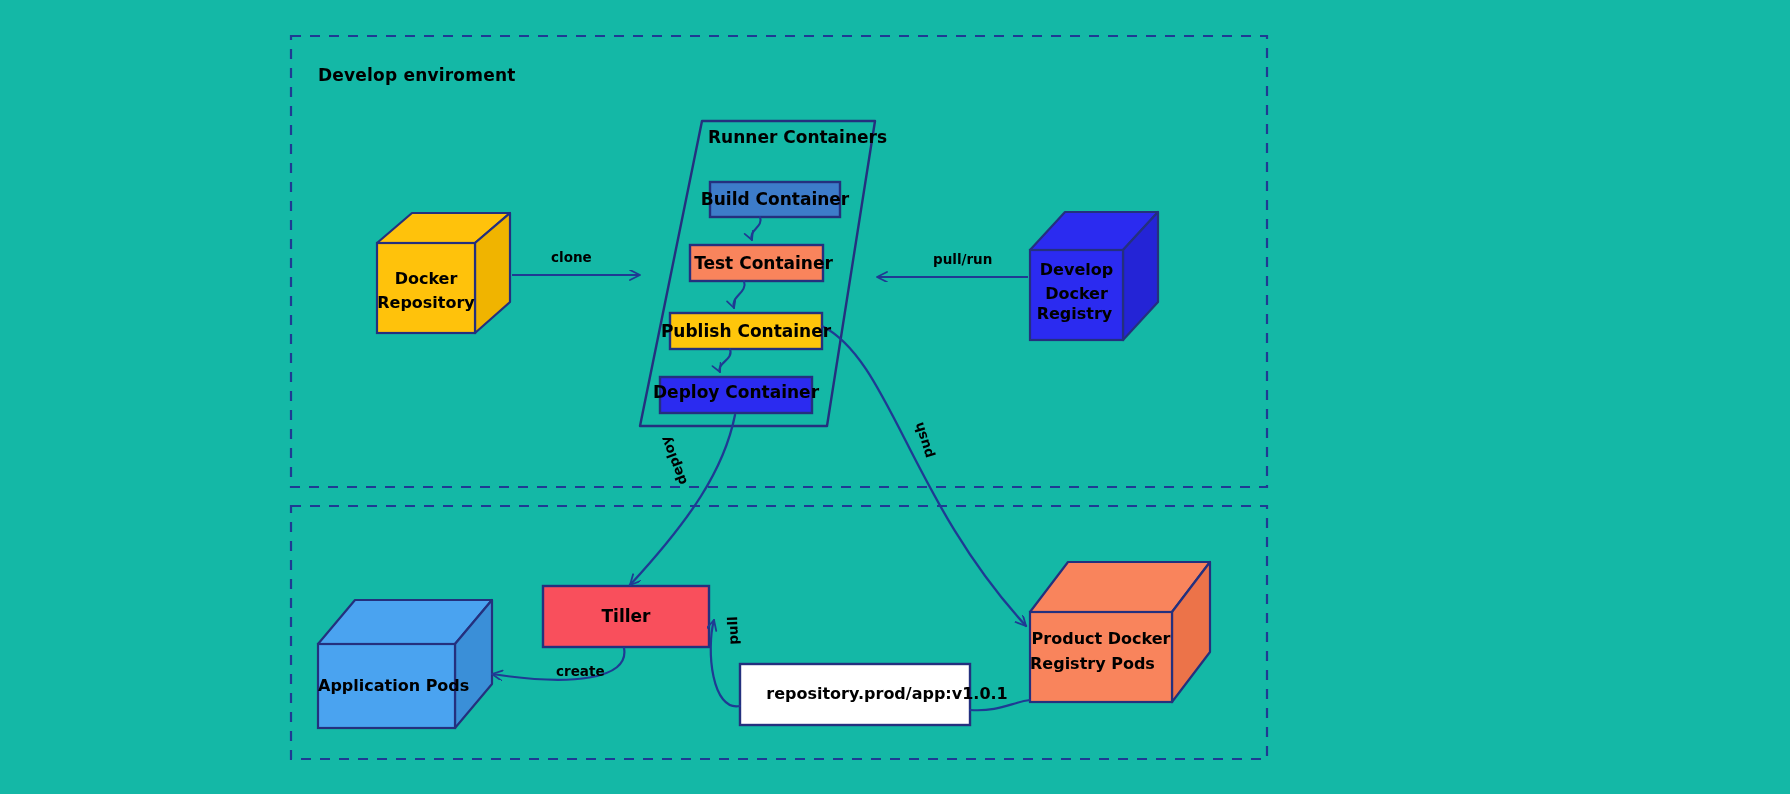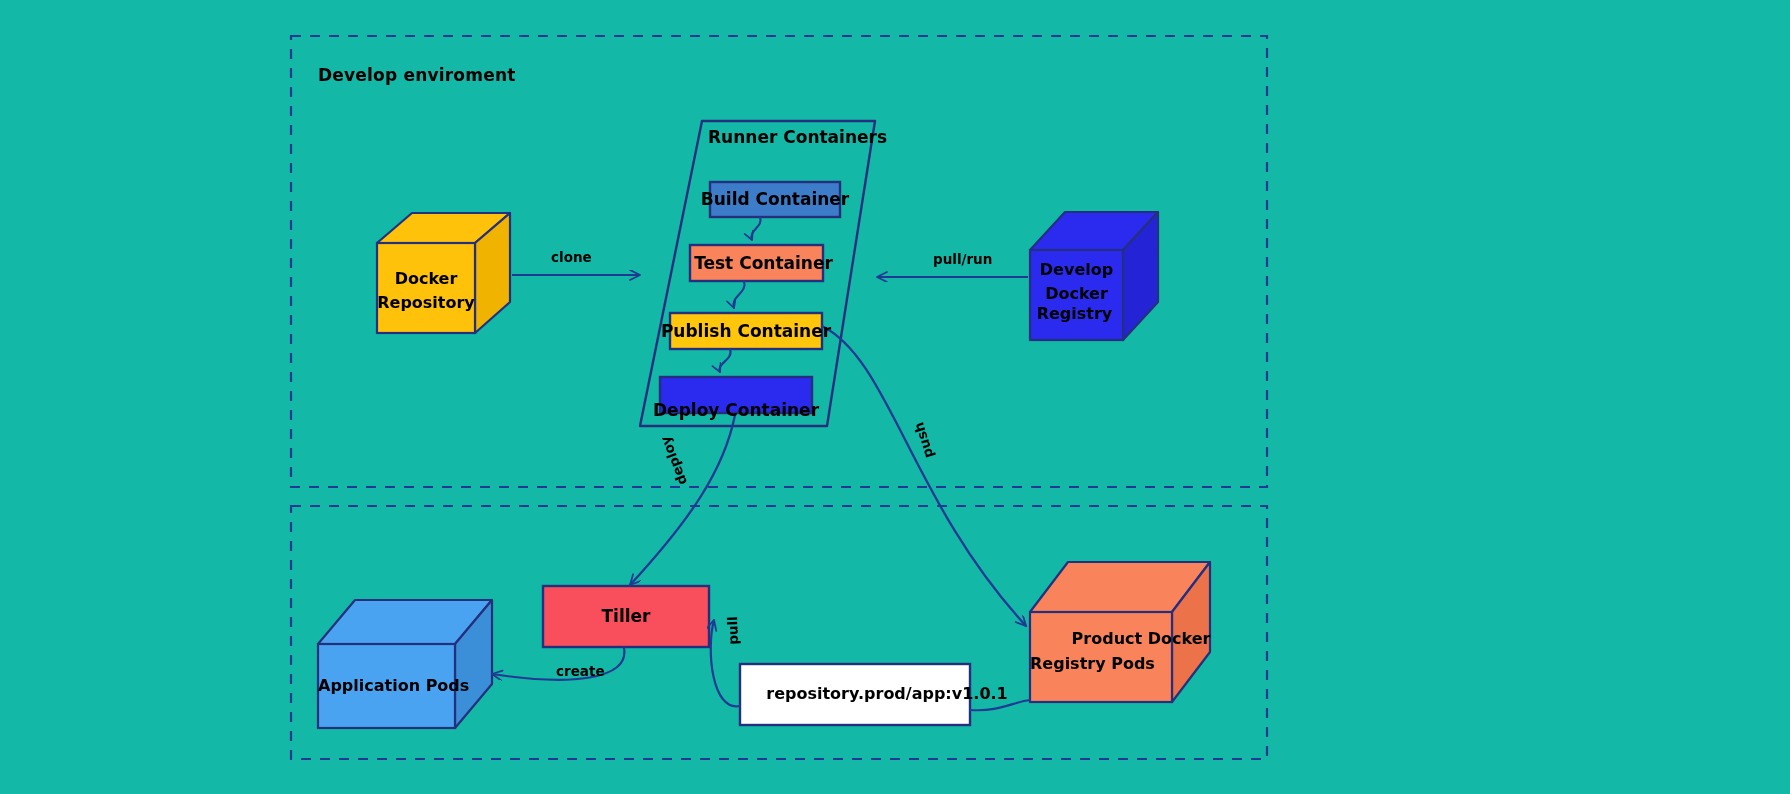--- a/index.html
+++ b/index.html
@@ -140,32 +140,32 @@
 
 
   <div class="lbl box-title" style="left:708px; top:127px; font-size:17px;">Runner Containers</div>
 
   <div class="lbl box-title center-block" style="left:710px; top:182px; width:130px; height:35px;">Build Container</div>
 
   <div class="lbl box-title center-block" style="left:690px; top:245px; width:147px; height:36px;">Test Container</div>
 
   <div class="lbl box-title center-block" style="left:670px; top:313px; width:152px; height:36px;">Publish Container</div>
 
-  <div class="lbl box-title center-block" style="left:660px; top:392px; width:152px; height:36px;">Deploy Container</div>
+  <div class="lbl box-title center-block" style="left:660px; top:374px; width:152px; height:36px;">Deploy Container</div>
 
   <div class="lbl cube-title" style="left:377px; top:270px; width:98px; text-align:center;">Docker</div>
   <div class="lbl cube-title" style="left:368px; top:294px; width:116px; text-align:center;">Repository</div>
 
   <div class="lbl cube-title" style="left:1030px; top:261px; width:93px; text-align:center;">Develop</div>
   <div class="lbl cube-title" style="left:1030px; top:285px; width:93px; text-align:center;">Docker</div>
   <div class="lbl cube-title" style="left:1030px; top:305px; width:89px; text-align:center;">Registry</div>
 
   <div class="lbl cube-title" style="left:318px; top:677px; width:137px; text-align:center;">Application Pods</div>
 
-  <div class="lbl cube-title" style="left:1030px; top:630px; width:142px; text-align:center;padding-left:40px;">Product Docker</div>
+  <div class="lbl cube-title" style="left:1030px; top:630px; width:142px; text-align:center;">Product Docker</div>
   <div class="lbl cube-title" style="left:1030px; top:655px; width:126px; text-align:left;">Registry Pods</div>
 
   <div class="lbl box-title center-block" style="left:543px; top:586px; width:166px; height:61px;">Tiller</div>
 
   <div class="lbl box-title center-block" style="left:740px; top:664px; width:230px; height:61px; font-size:16px;padding-left:32px;">repository.prod/app:v1.0.1</div>
 
   <div class="lbl edge-lbl" style="left:551px; top:250px;">clone</div>
 
   <div class="lbl edge-lbl" style="left:933px; top:252px;">pull/run</div>
 

